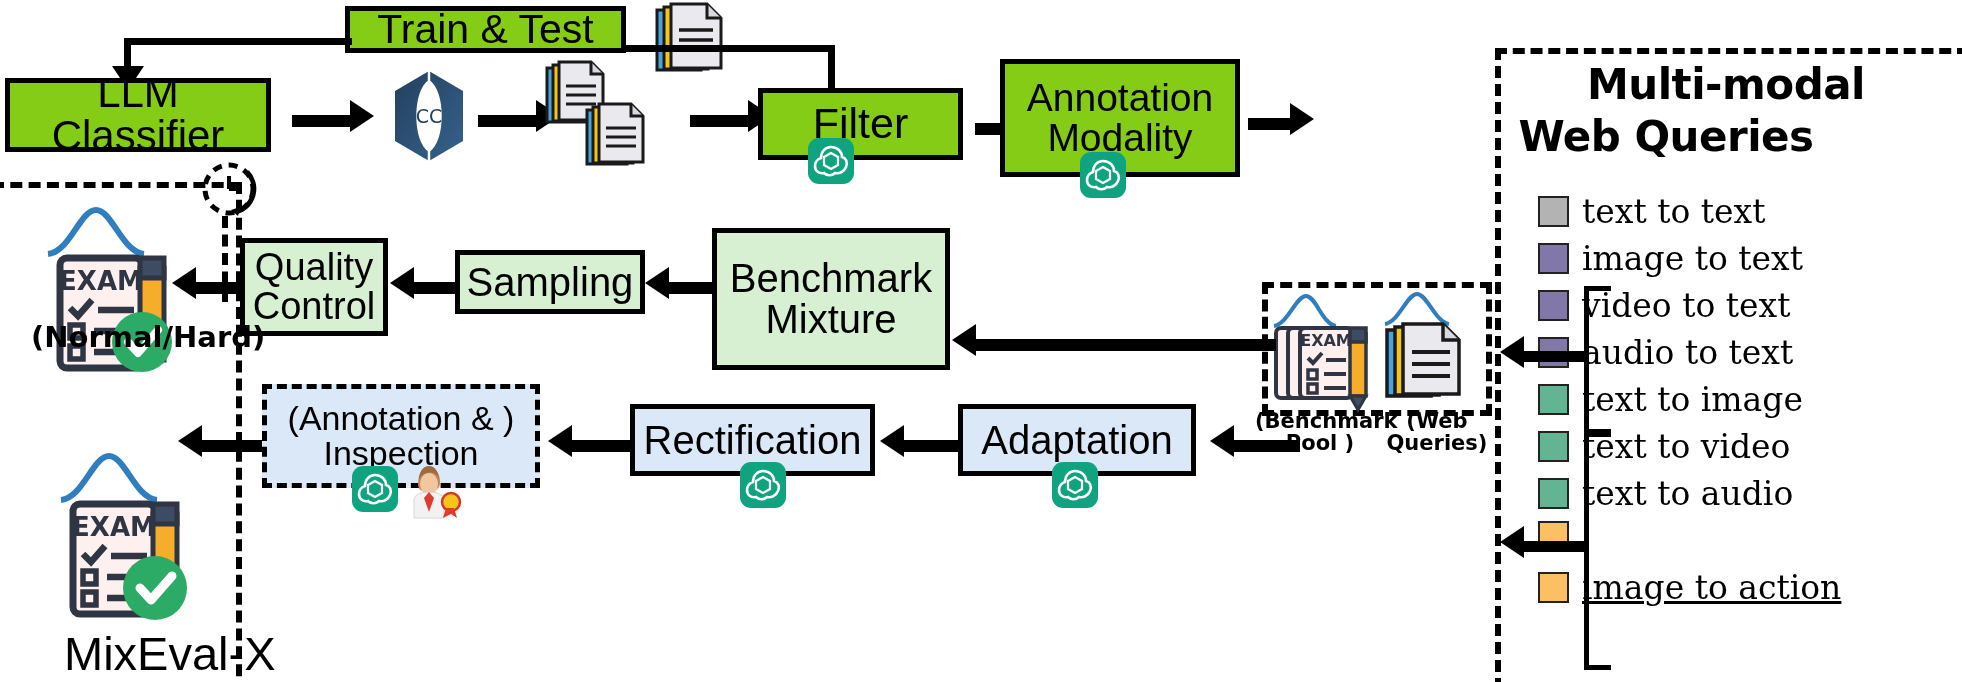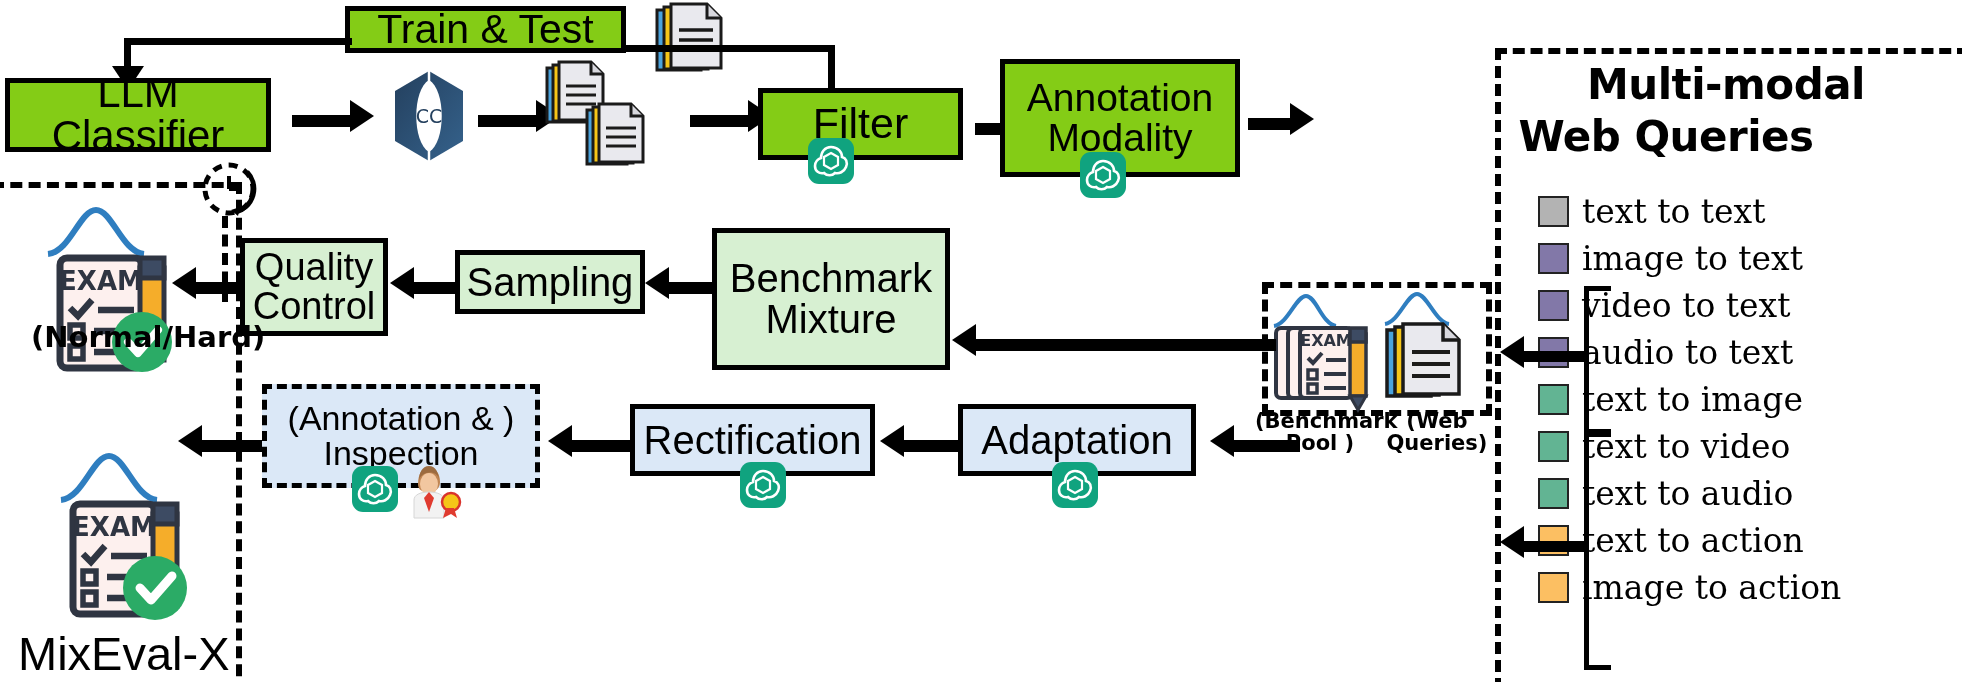--- a/index.html
+++ b/index.html
@@ -33,21 +33,21 @@
   .legend-label{font-size:33px;white-space:nowrap;font-family:"DejaVu Serif",serif;}
 
   .captxt{position:absolute;font-size:21px;font-weight:700;text-align:center;
           line-height:1.05;font-family:"DejaVu Sans",sans-serif;}
 
   .hdr{position:absolute;font-size:42px;font-weight:700;text-align:center;
        width:100%;font-family:"DejaVu Sans",sans-serif;letter-spacing:-0.5px;}
 
   .smalllabel{position:absolute;font-size:29px;font-weight:700;
               font-family:"DejaVu Sans",sans-serif;white-space:nowrap;text-align:center;}
-  .biglabel{position:absolute;font-size:47px;font-family:"Liberation Sans",sans-serif;white-space:nowrap;}
+  .biglabel{position:absolute;font-size:47px;font-family:"Liberation Sans",sans-serif;white-space:nowrap;margin-left:46px;}
 
   
   .bracket{position:absolute;border:5px solid #000;border-right:none;}
   svg{display:block;overflow:visible;}
 </style>
 </head>
 <body>
 
 <div id="stage">
 
@@ -195,23 +195,22 @@
       <div class="legend-item" style="left: 1538px; top: 427px;">
         <span class="swatch" style="background: rgb(98, 180, 147);"></span>
         <span class="legend-label">text to video</span>
       </div>
       <div class="legend-item" style="left: 1538px; top: 474px;">
         <span class="swatch" style="background: rgb(98, 180, 147);"></span>
         <span class="legend-label">text to audio</span>
       </div>
       <div class="legend-item" style="left: 1538px; top: 521px;">
         <span class="swatch" style="background: rgb(252, 191, 98);"></span>
-        <span class="legend-label">text to action</span>
-      </div>
-      <div class="legend-item" style="left: 1538px; top: 568px;">
+      </div>
+      <div class="legend-item" style="left: 1538px; top: 568px; text-decoration: underline;">
         <span class="swatch" style="background: rgb(252, 191, 98);"></span>
         <span class="legend-label">image to action</span>
       </div>
     </div>
 
   <div class="bracket" style="left:1584px;top:286px;width:22px;height:138px;"></div>
   <div class="arrow" style="left:1500px;top:340px;">
     <div class="ashaft" style="left:22px;top:11px;width:66px;height:11px;"></div>
     <div class="ahead left" style="left:0px;top:-4px;"></div>
   </div>

